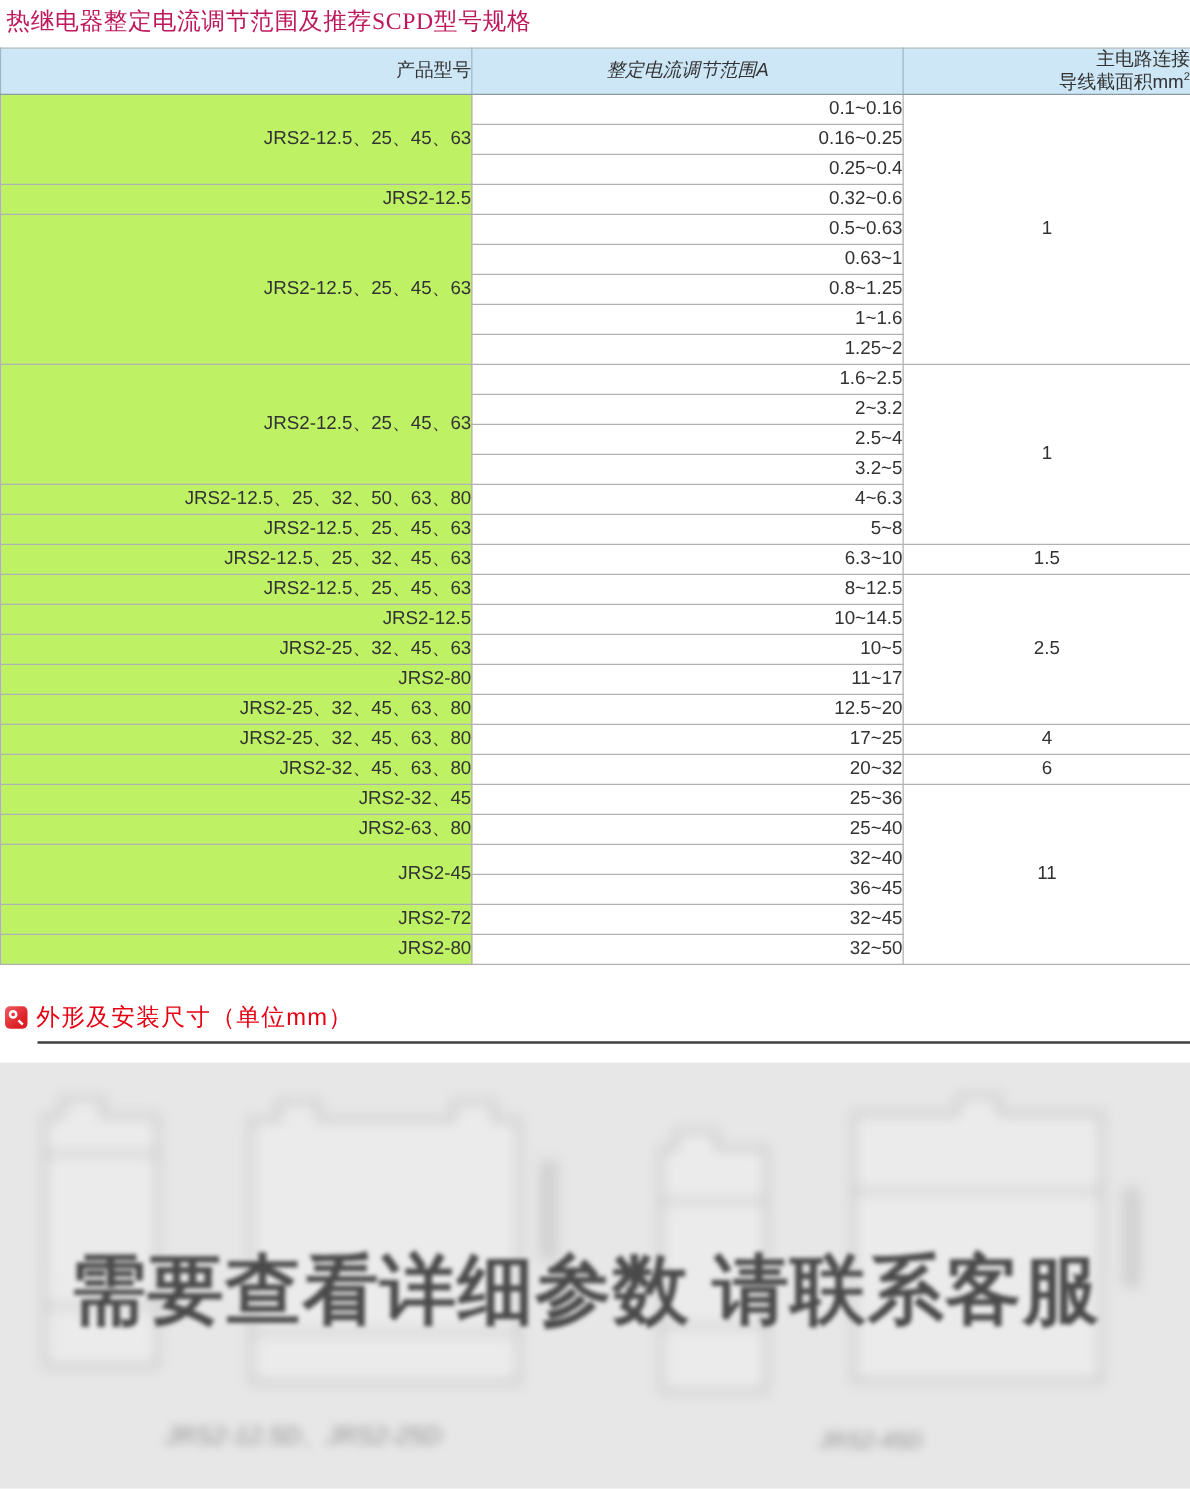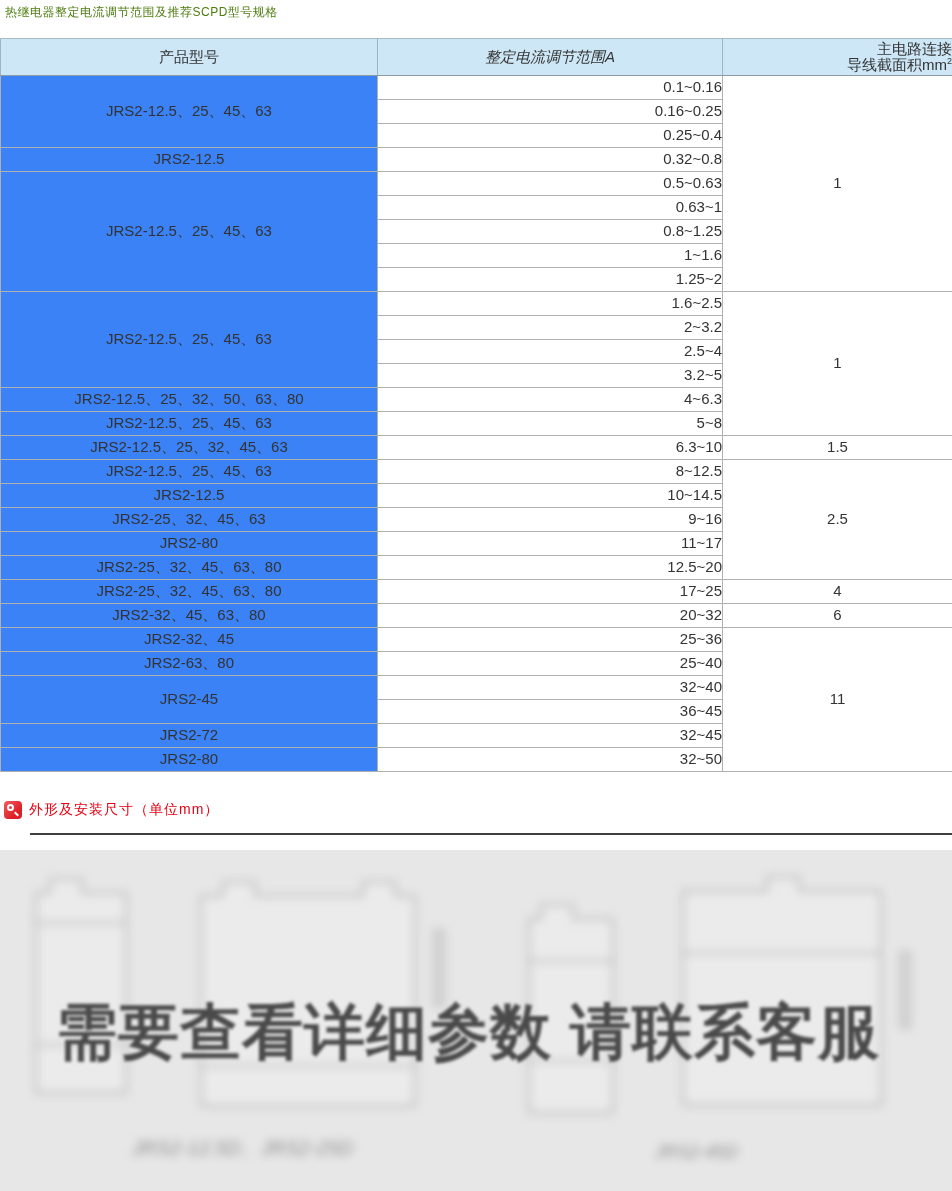--- a/index.html
+++ b/index.html
@@ -9,23 +9,24 @@
     width: 952px;
     height: 1191px;
     font-family: "Liberation Sans", "DejaVu Sans", sans-serif;
     color: #333;
     overflow: hidden;
   }
 
   .page-title {
     position: absolute;
     top: 4px; left: 5px;
-    font-size: 12px;
-    color: #4d7c0f;
+    font-size: 19px;
+    color: #be185d;
     letter-spacing: 0.5px;
+    font-family: Liberation Serif, serif;
   }
 
   table.spec {
     position: absolute;
     top: 38px; left: 0;
     width: 952px;
     border-collapse: collapse;
     table-layout: fixed;
     font-size: 15px;
   }
@@ -38,25 +39,25 @@
     line-height: 1.1;
   }
   table.spec thead th {
     background: #cde7f7;
     height: 37px;
     border-color: #9db6c6;
     border-top-color: #aab8c0;
     border-bottom-color: #8c9aa4;
     font-size: 15px;
   }
-  th.h-model { text-align: center; padding-left: 10px; margin-left: 44px; }
+  th.h-model { text-align: right; padding-left: 10px; margin-left: 44px; }
   th.h-range { text-align: center; font-style: italic; }
   th.h-area  { text-align: right; font-size: 14px; }
   th.h-area sup { font-size: 9px; }
-  td.col-model { text-align: center; padding-left: 10px; background: #3b82f6; }
+  td.col-model { text-align: right; padding-left: 10px; background: #bef264; }
   td.col-range { text-align: right; background: #fff; }
   td.col-area  { text-align: center; background: #fff; }
 
   .section-head {
     position: absolute;
     top: 801px; left: 4px;
     display: flex;
     align-items: center;
     gap: 7px;
   }
@@ -75,21 +76,21 @@
     border-radius: 50%;
   }
   .zoom-badge .handle {
     position: absolute;
     width: 5px; height: 2px;
     background: #ffffff;
     top: 12px; left: 10px;
     transform: rotate(45deg);
   }
   .section-title {
-    font-size: 14px;
+    font-size: 19px;
     color: #e60012;
     letter-spacing: 1px;
   }
 
   .divider {
     position: absolute;
     top: 833px; left: 30px;
     width: 922px; height: 2px;
     background: #3f3f3f;
   }
@@ -178,21 +179,21 @@
         <td class="col-area" rowspan="9">1</td>
       </tr>
       <tr>
         <td class="col-range">0.16~0.25</td>
       </tr>
       <tr>
         <td class="col-range">0.25~0.4</td>
       </tr>
       <tr>
         <td class="col-model" rowspan="1">JRS2-12.5</td>
-        <td class="col-range">0.32~0.8</td>
+        <td class="col-range">0.32~0.6</td>
       </tr>
       <tr>
         <td class="col-model" rowspan="5">JRS2-12.5、25、45、63</td>
         <td class="col-range">0.5~0.63</td>
       </tr>
       <tr>
         <td class="col-range">0.63~1</td>
       </tr>
       <tr>
         <td class="col-range">0.8~1.25</td>
@@ -234,21 +235,21 @@
         <td class="col-model" rowspan="1">JRS2-12.5、25、45、63</td>
         <td class="col-range">8~12.5</td>
         <td class="col-area" rowspan="5">2.5</td>
       </tr>
       <tr>
         <td class="col-model" rowspan="1">JRS2-12.5</td>
         <td class="col-range">10~14.5</td>
       </tr>
       <tr>
         <td class="col-model" rowspan="1">JRS2-25、32、45、63</td>
-        <td class="col-range">9~16</td>
+        <td class="col-range">10~5</td>
       </tr>
       <tr>
         <td class="col-model" rowspan="1">JRS2-80</td>
         <td class="col-range">11~17</td>
       </tr>
       <tr>
         <td class="col-model" rowspan="1">JRS2-25、32、45、63、80</td>
         <td class="col-range">12.5~20</td>
       </tr>
       <tr>

